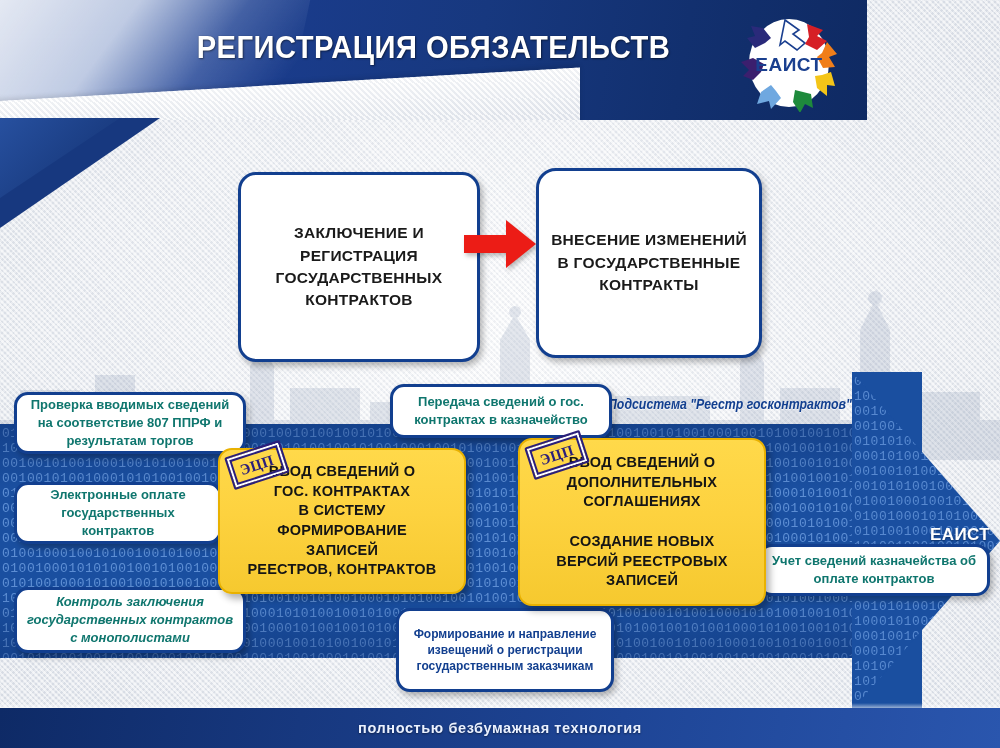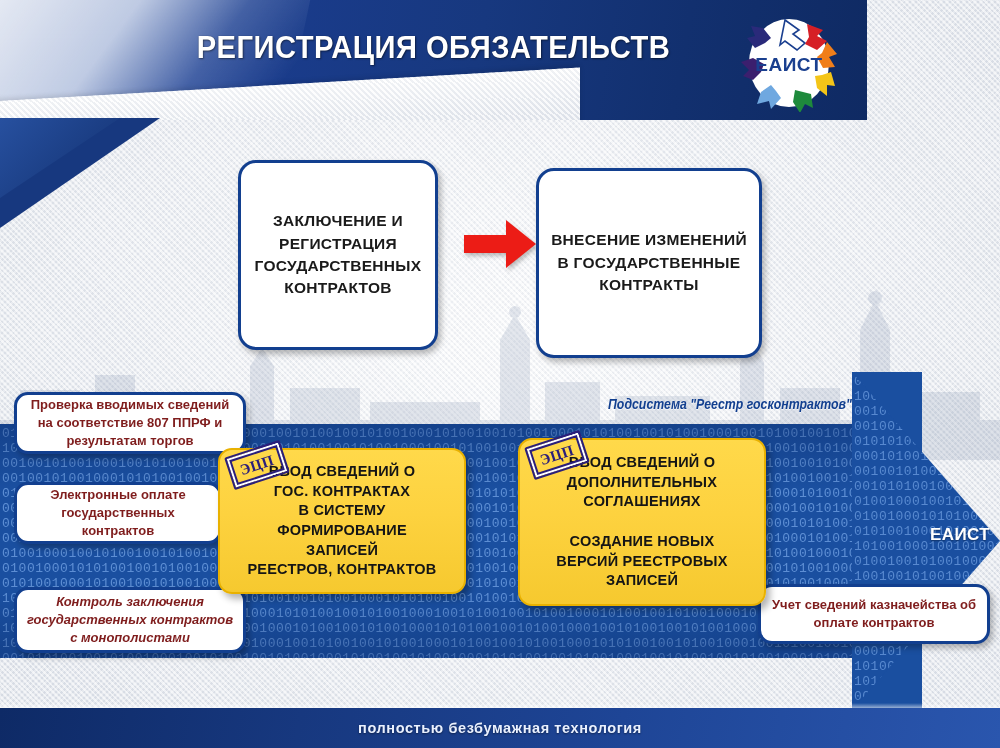--- a/index.html
+++ b/index.html
@@ -133,21 +133,21 @@
     box-shadow:3px 4px 6px rgba(0,0,0,.28);
   }
   .rbox .txt{padding:0 8px;}
 
   .big-box{
     border-radius:18px;border-width:3px;
     color:#1a1a1a;font-size:15.5px;font-weight:bold;line-height:1.45;
     letter-spacing:.3px;
   }
   .blue-box{
-    color:#7f1d1d;font-size:13px;font-weight:bold;line-height:1.38;
+    color:#0f766e;font-size:13px;font-weight:bold;line-height:1.38;
   }
   .blue-box-sm{
     color:#123f8f;font-size:12px;font-weight:bold;line-height:1.35;
   }
 
   .ybox{
     position:absolute;
     background:linear-gradient(180deg,#ffd94a 0%,#fdd23f 45%,#f6c92f 100%);
     border:2px solid #e9b100;
     border-radius:14px;
@@ -254,31 +254,31 @@
           <path d="M20 66 L10 62 L16 56 L8 48 L20 44 L31 50 L28 58 Z" fill="#3b1f6e"></path>
           <path d="M22 34 L14 24 L22 22 L18 12 L30 14 L38 24 L32 29 Z" fill="#2a2a7a"></path>
         </g>
         <text x="56" y="57" text-anchor="middle" font-family="Liberation Sans, sans-serif" font-size="19" font-weight="bold" fill="#1a3f8f" letter-spacing="0.5">ЕАИСТ</text>
       </svg>
     </div>
   </div>
   <div class="wedge-left"></div>
   <div class="wedge-left2"></div>
 
-  <div class="rbox big-box" style="left:238px;top:160px;width:200px;height:190px;">
+  <div class="rbox big-box" style="left:238px;top:172px;width:242px;height:190px;">
     <div class="txt">ЗАКЛЮЧЕНИЕ И РЕГИСТРАЦИЯ ГОСУДАРСТВЕННЫХ КОНТРАКТОВ</div>
   </div>
 
   <div class="red-arrow">
     <svg viewBox="0 0 76 56">
       <path d="M2 19 L44 19 L44 4 L74 28 L44 52 L44 37 L2 37 Z" fill="#ec1c16"></path>
     </svg>
   </div>
 
-  <div class="rbox big-box" style="left:536px;top:168px;width:226px;height:190px;">
+  <div class="rbox big-box" style="left:536px;top:168px;width:226px;height:190px;border-radius:20px;">
     <div class="txt">ВНЕСЕНИЕ ИЗМЕНЕНИЙ В ГОСУДАРСТВЕННЫЕ КОНТРАКТЫ</div>
   </div>
 
   <div class="left-strip"></div>
   <div class="band">
     <div class="band-bits">010010100100010101001001010010001001010010010100100010100100101001000101010010010100100010010100100101001000101001001010010001010100100101001000100101001001010010001010010010100100
 100100101001000101001001010010001010100100101001000100101001001010010001010010010100100010101001001010010001001010010010100100010100100101001000101010010010100100010010100100101001
 001001010010001001010010010100100010100100101001000101010010010100100010010100100101001000101001001010010001010100100101001000100101001001010010001010010010100100010101001001010010
 001001010010001010100100101001000100101001001010010001010010010100100010101001001010010001001010010010100100010100100101001000101010010010100100010010100100101001000101001001010010
 010101001001010010001001010010010100100010100100101001000101010010010100100010010100100101001000101001001010010001010100100101001000100101001001010010001010010010100100010101001001
@@ -327,35 +327,41 @@
 101001000100101001001010010001010010010100100010101001001010010001001010010010100100010100100101001000101010010010100100010010100100101001000101001001010010001010100100101001000100
 101001000101010010010100100010010100100101001000101001001010010001010100100101001000100101001001010010001010010010100100010101001001010010001001010010010100100010100100101001000101
 001010010001010010010100100010101001001010010001001010010010100100010100100101001000101010010010100100010010100100101001000101001001010010001010100100101001000100101001001010010001
 010100100010010100100101001000101001001010010001010100100101001000100101001001010010001010010010100100010101001001010010001001010010010100100010100100101001000101010010010100100010
 101001001010010001010010010100100010101001001010010001001010010010100100010100100101001000101010010010100100010010100100101001000101001001010010001010100100101001000100101001001010</div>
   </div>
   <div class="eaist-label">ЕАИСТ</div>
 
   <div class="subsystem">Подсистема "Реестр госконтрактов"</div>
 
+  <div class="rbox blue-box" style="left:390px;top:384px;width:222px;height:54px;">
+    <div class="txt">Передача сведений о гос. контрактах в казначейство</div>
+  </div>
 
   <div class="rbox blue-box" style="left:14px;top:392px;width:232px;height:62px;">
     <div class="txt">Проверка вводимых сведений на соответствие 807 ППРФ и результатам торгов</div>
   </div>
   <div class="rbox blue-box" style="left:14px;top:482px;width:208px;height:62px;">
     <div class="txt">Электронные оплате государственных контрактов</div>
   </div>
   <div class="rbox blue-box" style="left:14px;top:587px;width:232px;height:66px;font-style:italic;">
     <div class="txt">Контроль заключения государственных контрактов с монополистами</div>
   </div>
 
-  <div class="rbox blue-box" style="left:758px;top:584px;width:232px;height:60px;">
+  <div class="rbox blue-box" style="left:758px;top:544px;width:232px;height:52px;">
     <div class="txt">Учет сведений казначейства об оплате контрактов</div>
   </div>
 
+  <div class="rbox blue-box-sm" style="left:396px;top:608px;width:218px;height:84px;">
+    <div class="txt">Формирование и направление извещений о регистрации государственным заказчикам</div>
+  </div>
 
   <div class="ybox" style="left:218px;top:448px;width:248px;height:146px;">
     <div class="txt">ВВОД СВЕДЕНИЙ О
 ГОС. КОНТРАКТАХ
 В СИСТЕМУ
 ФОРМИРОВАНИЕ
 ЗАПИСЕЙ
 РЕЕСТРОВ, КОНТРАКТОВ</div>
   </div>
   <div class="stamp" style="left:228px;top:448px;">

